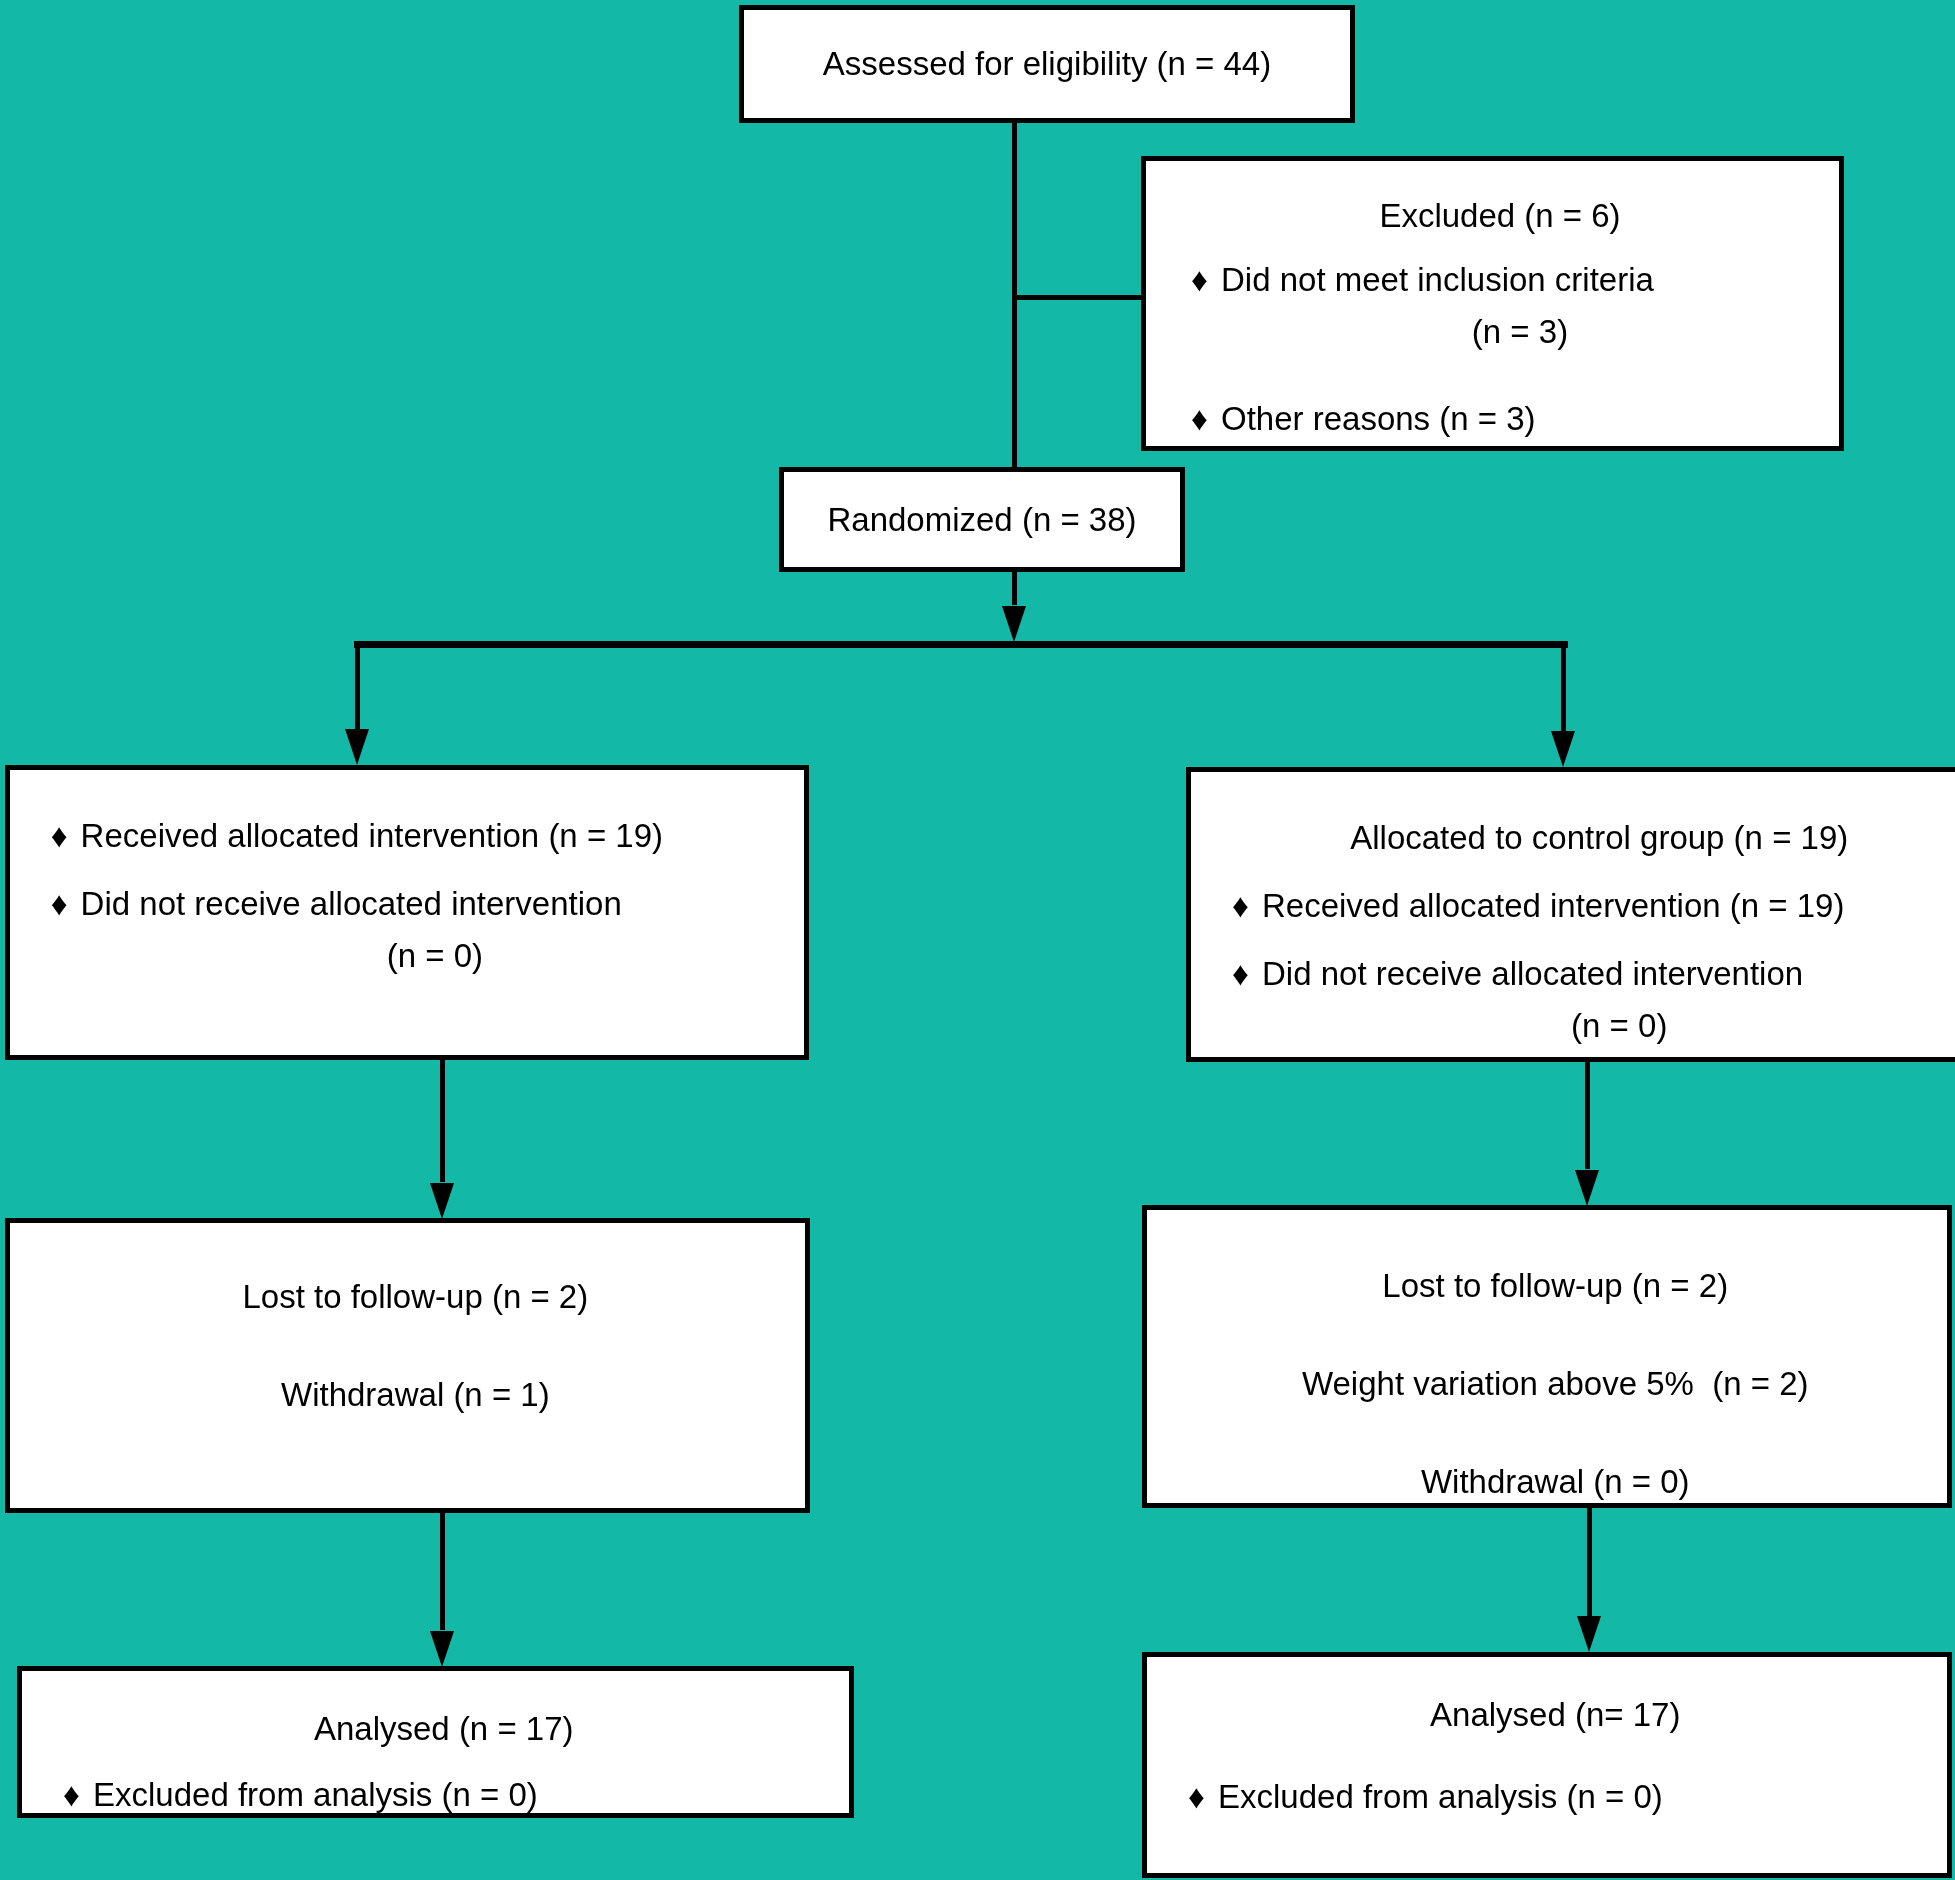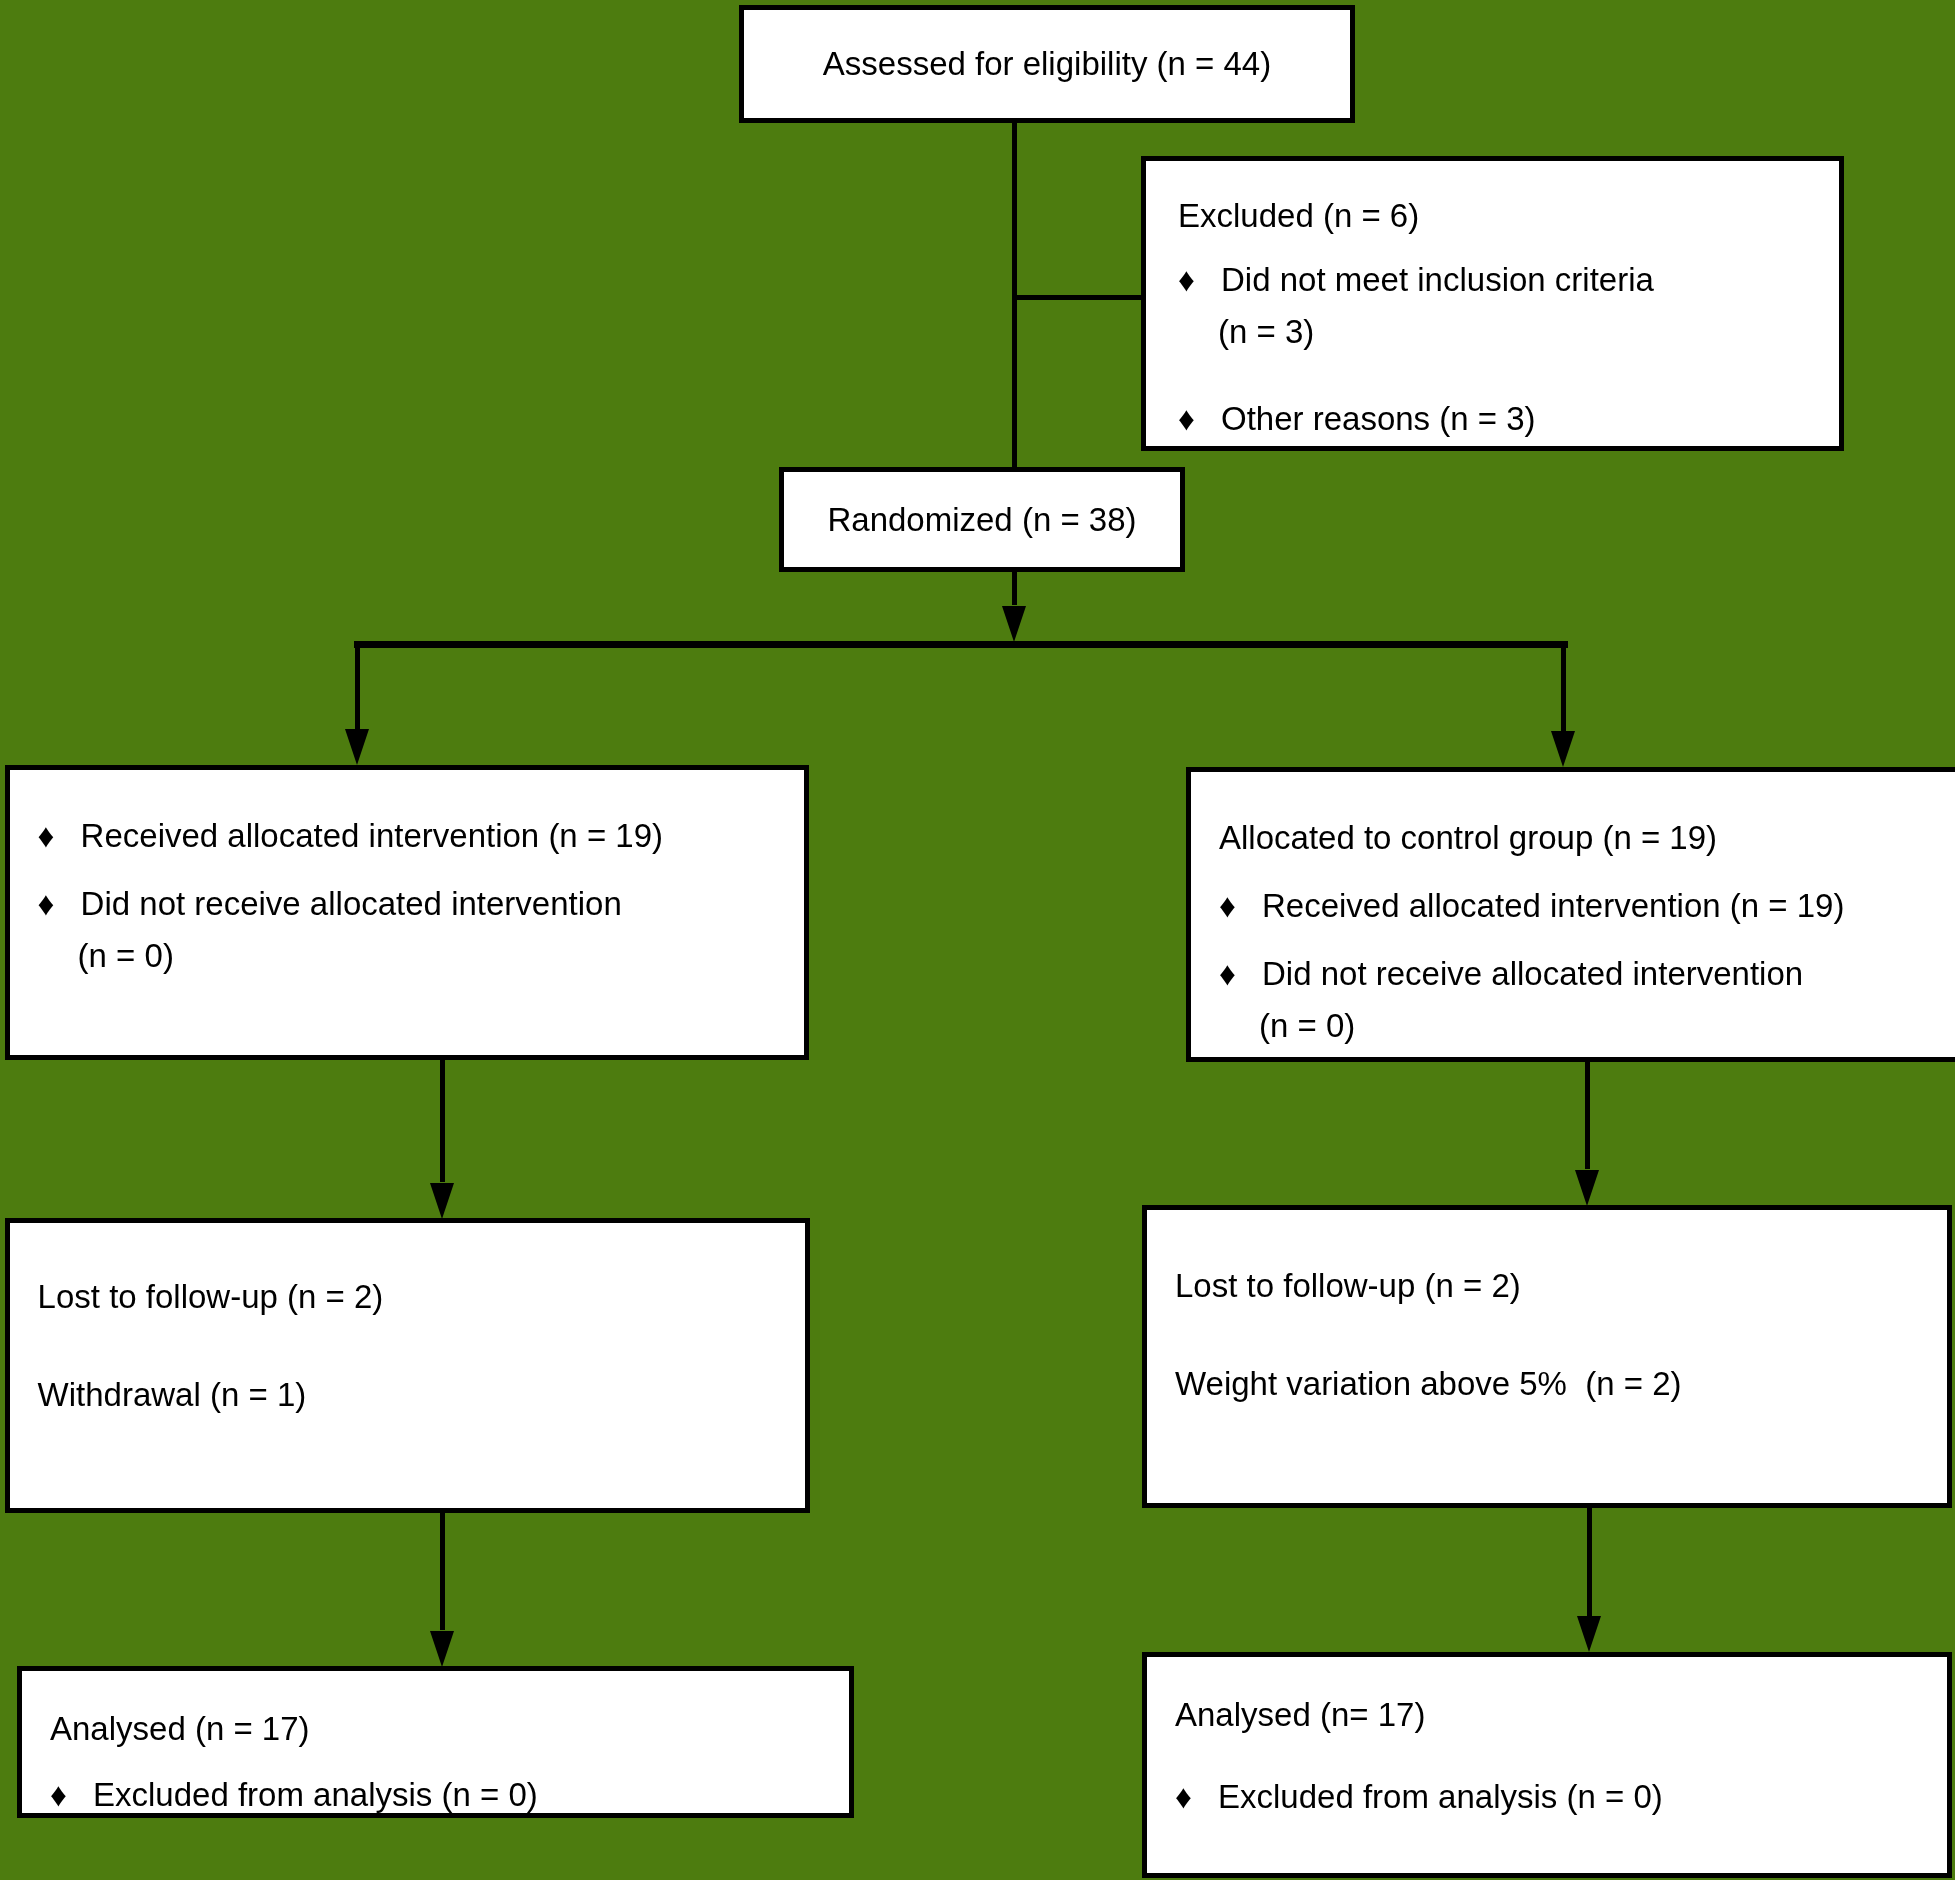--- a/index.html
+++ b/index.html
@@ -1,24 +1,25 @@
 <!DOCTYPE html>
 <html style="font-size:9.2px"><head>
 <meta charset="utf-8">
 <style>
   html,body{margin:0;padding:0;background:#ffffff;}
   #canvas{
     position:relative;
     width:1955px;
     height:1881px;
-    background:#4d7c0f;
+    background:#14b8a6;
     font-family:"Liberation Sans","DejaVu Sans",sans-serif;
     font-size:33px;
     line-height:1.15;
     color:#000;
+    text-align:center;
   }
   .box{
     position:absolute;
     background:#fff;
     border:5.7px solid #000;
     box-sizing:border-box;
     display:flex;
     flex-direction:column;
   }
   .center-box{align-items:center;justify-content:center;}
@@ -126,20 +127,21 @@
   </div>
 
   <div class="box" style="left:4.6px;top:1218px;width:805px;height:295px;padding:55px 11.5px 11.5px 28px;gap:60px;">
     <div class="fline">Lost to follow-up (n = 2)</div>
     <div class="fline">Withdrawal (n = 1)</div>
   </div>
 
   <div class="box" style="left:1142px;top:1205px;width:810px;height:303px;padding:57px 11.5px 11.5px 28px;gap:60px;">
     <div class="fline">Lost to follow-up (n = 2)</div>
     <div class="fline">Weight variation above 5%  (n = 2)</div>
+    <div class="fline">Withdrawal (n = 0)</div>
   </div>
 
   <div class="box" style="left:17px;top:1666px;width:837px;height:152px;padding:39px 11.5px 11.5px 28px;gap:28px;">
     <div class="title">Analysed (n = 17)</div>
     <div>
       <div class="brow">
         <span class="bullet">♦</span><span>Excluded from analysis (n = 0)</span>
       </div>
 
     </div>

